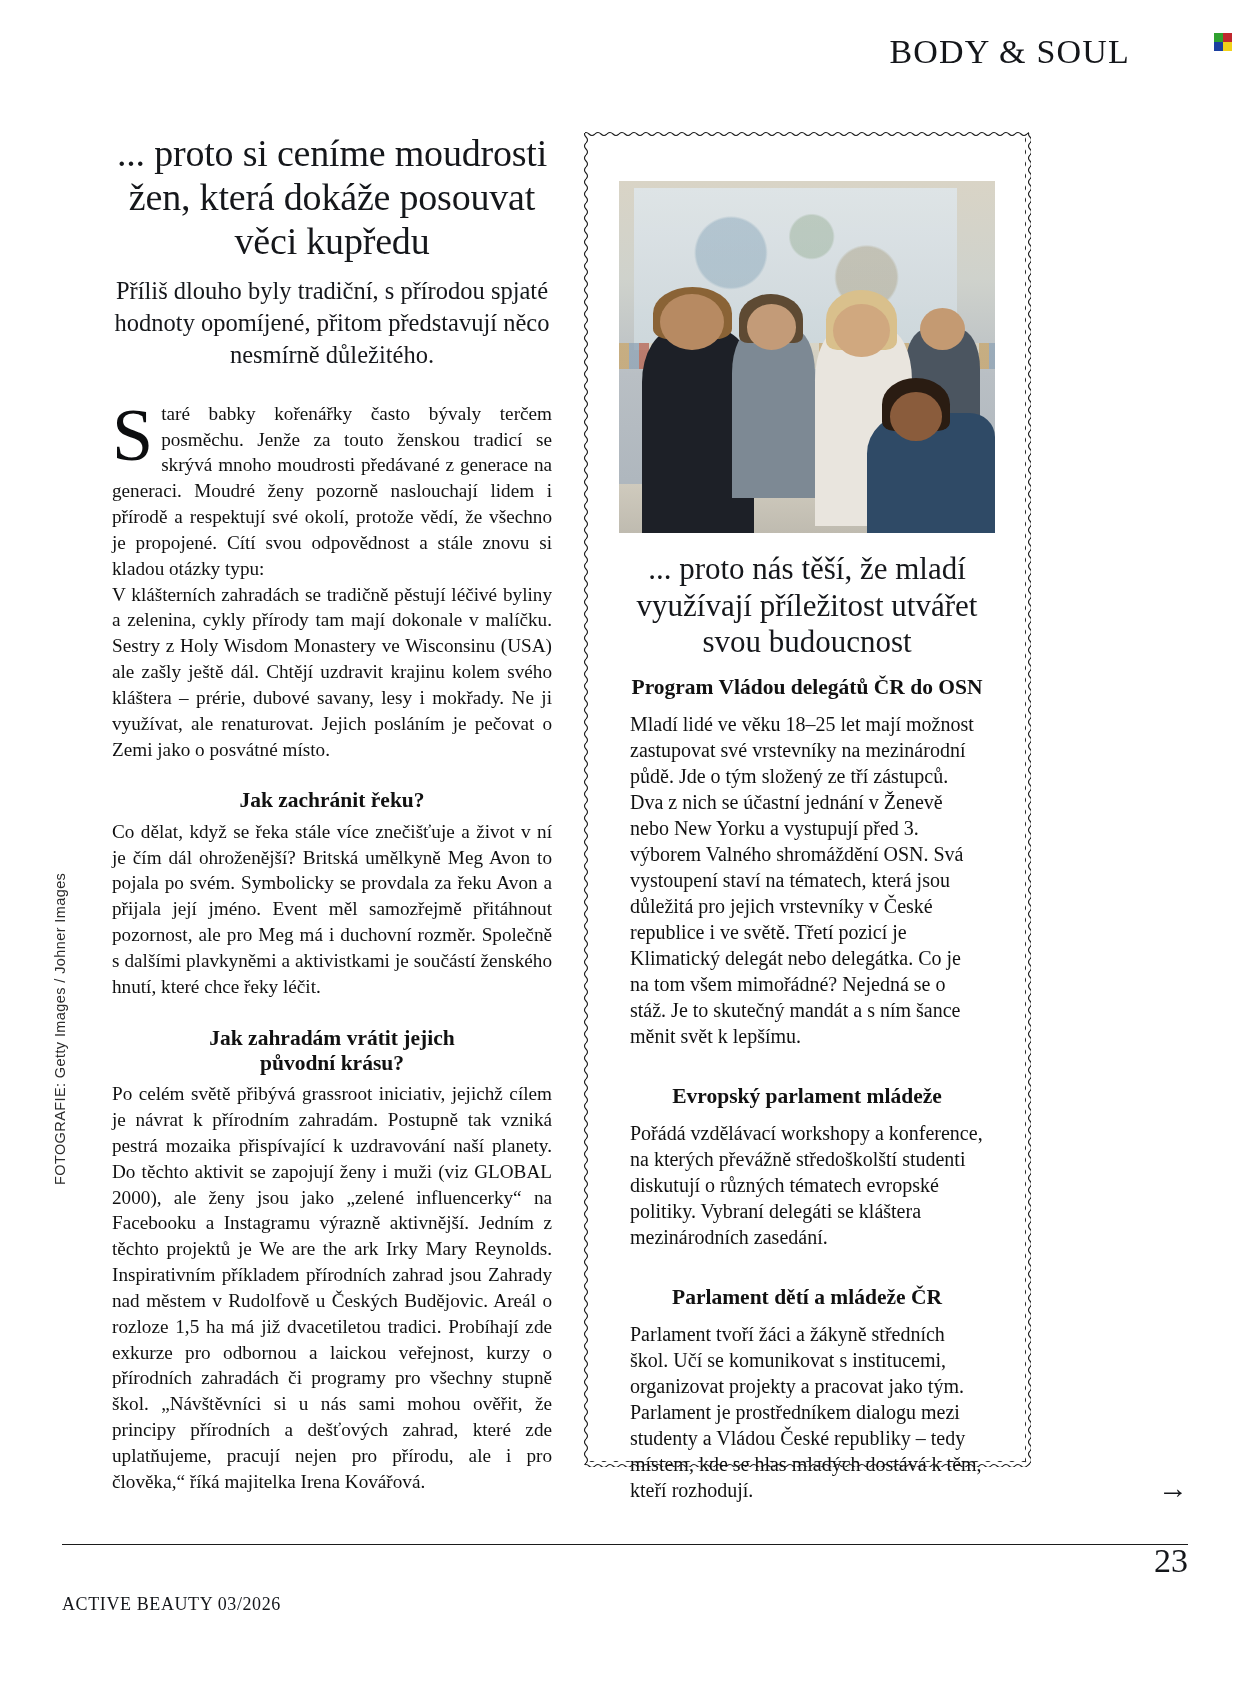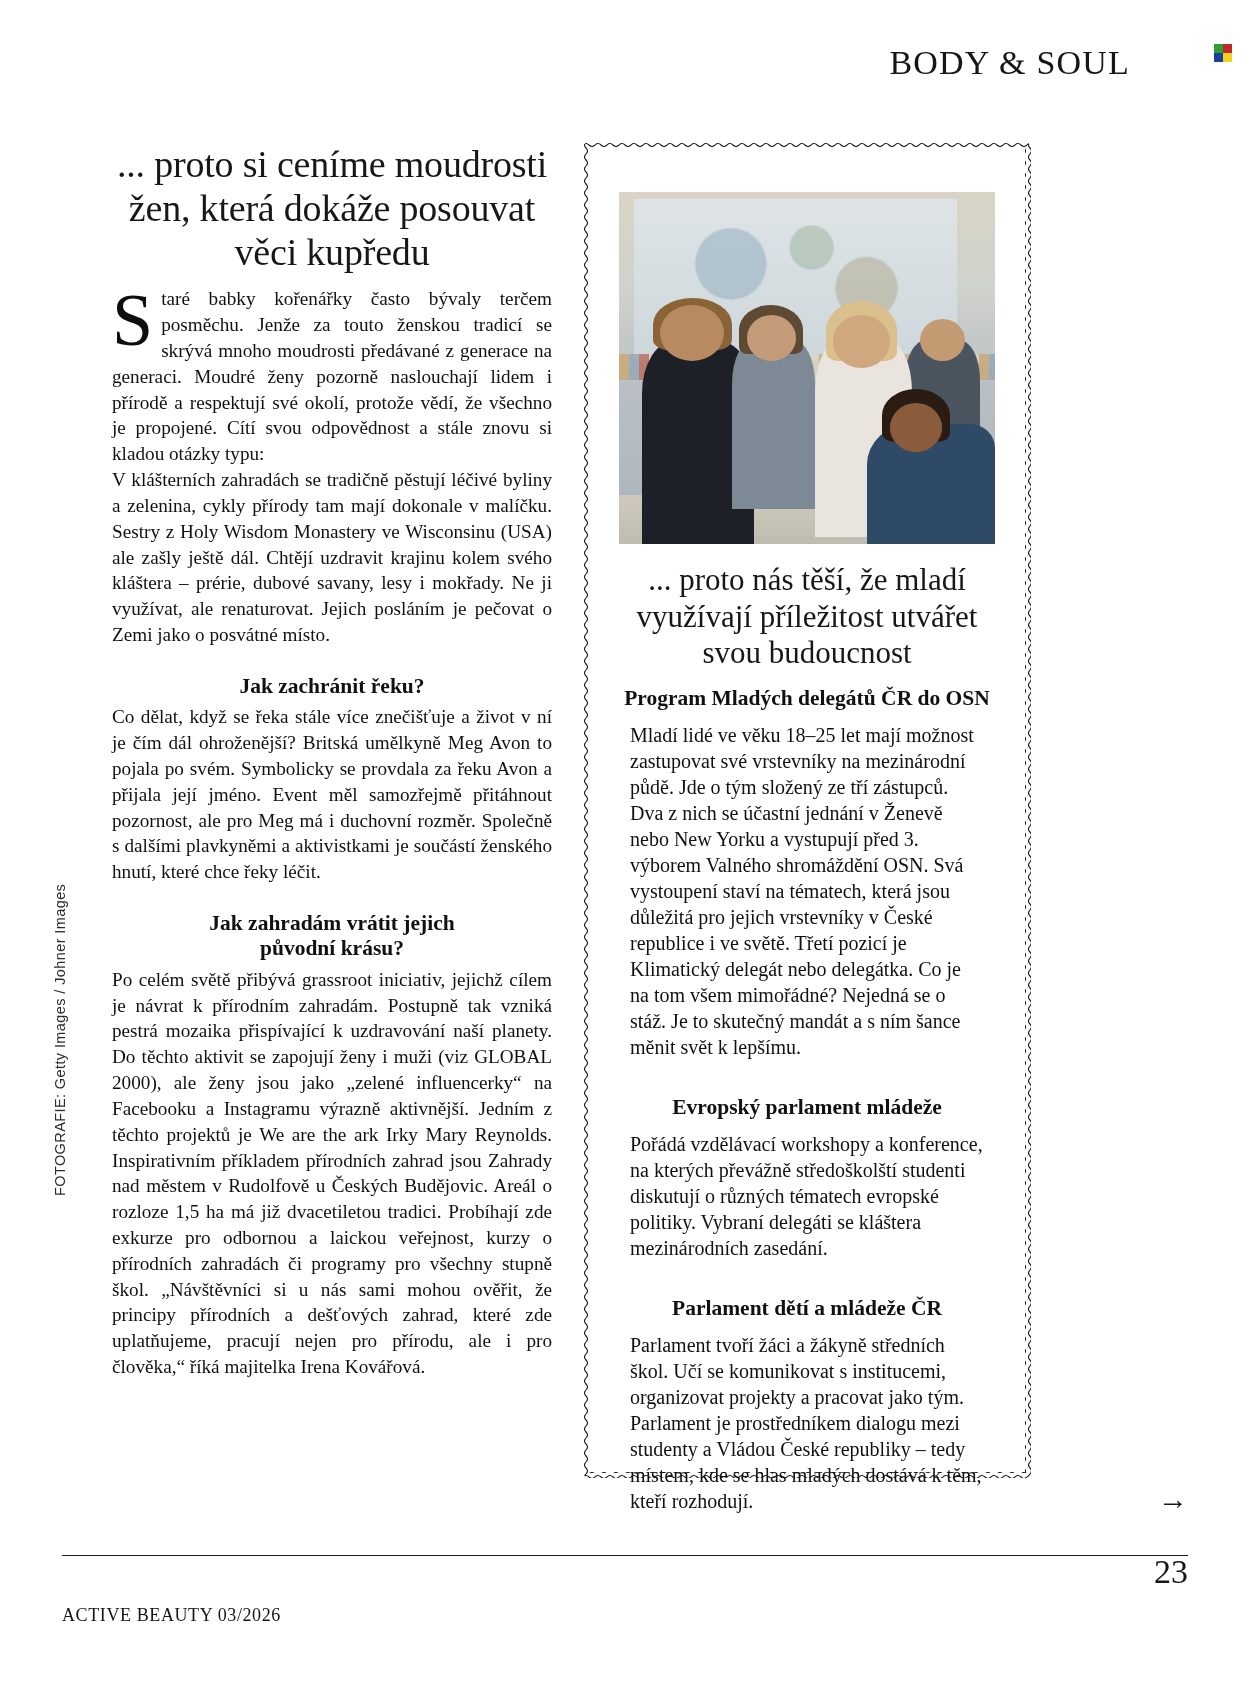--- a/index.html
+++ b/index.html
@@ -35,21 +35,21 @@
     width: 18px; height: 18px;
     display: grid;
     grid-template-columns: 1fr 1fr;
     grid-template-rows: 1fr 1fr;
   }
   .color-mark i { display: block; }
 
   
   .page {
     position: absolute;
-    top: 16px; left: 0;
+    top: 5px; left: 0;
     width: 1250px; height: 1486px;
   }
 
   
   .col-left {
     position: absolute;
     left: 112px; top: 126px;
     width: 440px;
   }
   .headline {
@@ -243,20 +243,21 @@
   </div>
   <div class="color-mark">
     <i style="background:#2fa12f"></i>
     <i style="background:#c0272d"></i>
     <i style="background:#1b3fa0"></i>
     <i style="background:#f2d21a"></i>
   </div>
 
   <div class="col-left">
     <h1 class="headline">... proto si ceníme moudrosti žen, která dokáže posouvat věci kupředu</h1>
+    <p class="standfirst">Příliš dlouho byly tradiční, s přírodou spjaté hodnoty opomíjené, přitom představují něco nesmírně důležitého.</p>
 
     <p class="body-p dropcap-para"><span class="dropcap">S</span><span>taré babky kořenářky často bývaly terčem posměchu. Jenže za touto ženskou tradicí se skrývá mnoho moudrosti předávané z generace na generaci. Moudré ženy pozorně naslouchají lidem i přírodě a respektují své okolí, protože vědí, že všechno je propojené. Cítí svou odpovědnost a stále znovu si kladou otázky typu:</span></p>
 
     <p class="body-p">V klášterních zahradách se tradičně pěstují léčivé byliny a zelenina, cykly přírody tam mají dokonale v malíčku. Sestry z Holy Wisdom Monastery ve Wisconsinu (USA) ale zašly ještě dál. Chtějí uzdravit krajinu kolem svého kláštera – prérie, dubové savany, lesy i mokřady. Ne ji využívat, ale renaturovat. Jejich posláním je pečovat o Zemi jako o posvátné místo.</p>
 
     <h2 class="subhead">Jak zachránit řeku?</h2>
     <p class="body-p">Co dělat, když se řeka stále více znečišťuje a život v ní je čím dál ohroženější? Britská umělkyně Meg Avon to pojala po svém. Symbolicky se provdala za řeku Avon a přijala její jméno. Event měl samozřejmě přitáhnout pozornost, ale pro Meg má i duchovní rozměr. Společně s dalšími plavkyněmi a aktivistkami je součástí ženského hnutí, které chce řeky léčit.</p>
 
     <h2 class="subhead">Jak zahradám vrátit jejich<br>původní krásu?</h2>
     <p class="body-p">Po celém světě přibývá grassroot iniciativ, jejichž cílem je návrat k přírodním zahradám. Postupně tak vzniká pestrá mozaika přispívající k uzdravování naší planety. Do těchto aktivit se zapojují ženy i muži (viz GLOBAL 2000), ale ženy jsou jako „zelené influencerky“ na Facebooku a Instagramu výrazně aktivnější. Jedním z těchto projektů je We are the ark Irky Mary Reynolds. Inspirativním příkladem přírodních zahrad jsou Zahrady nad městem v Rudolfově u Českých Budějovic. Areál o rozloze 1,5 ha má již dvacetiletou tradici. Probíhají zde exkurze pro odbornou a laickou veřejnost, kurzy o přírodních zahradách či programy pro všechny stupně škol. „Návštěvníci si u nás sami mohou ověřit, že principy přírodních a dešťových zahrad, které zde uplatňujeme, pracují nejen pro přírodu, ale i pro člověka,“ říká majitelka Irena Kovářová.</p>
@@ -296,21 +297,21 @@
         <div class="fig f3"></div>
         <div class="head hair3"></div>
         <div class="head h3"></div>
         <div class="fig f5"></div>
         <div class="head hair5"></div>
         <div class="head h5"></div>
       </div>
 
       <h2 class="rc-headline">... proto nás těší, že mladí využívají příležitost utvářet svou budoucnost</h2>
 
-      <h3 class="rc-subhead">Program Mladých delegátů ČR do OSN</h3>
+      <h3 class="rc-subhead">Program Vládou delegátů ČR do OSN</h3>
       <p class="rc-p">Mladí lidé ve věku 18–25 let mají možnost zastupovat své vrstevníky na mezinárodní půdě. Jde o tým složený ze tří zástupců. Dva z nich se účastní jednání v Ženevě nebo New Yorku a vystupují před 3. výborem Valného shromáždění OSN. Svá vystoupení staví na tématech, která jsou důležitá pro jejich vrstevníky v České republice i ve světě. Třetí pozicí je Klimatický delegát nebo delegátka. Co je na tom všem mimořádné? Nejedná se o stáž. Je to skutečný mandát a s ním šance měnit svět k lepšímu.</p>
 
       <h3 class="rc-subhead sp">Evropský parlament mládeže</h3>
       <p class="rc-p">Pořádá vzdělávací workshopy a konference, na kterých převážně středoškolští studenti diskutují o různých tématech evropské politiky. Vybraní delegáti se kláštera mezinárodních zasedání.</p>
 
       <h3 class="rc-subhead sp">Parlament dětí a mládeže ČR</h3>
       <p class="rc-p">Parlament tvoří žáci a žákyně středních škol. Učí se komunikovat s institucemi, organizovat projekty a pracovat jako tým. Parlament je prostředníkem dialogu mezi studenty a Vládou České republiky – tedy místem, kde se hlas mladých dostává k těm, kteří rozhodují.</p>
     </div>
   </div>
 

